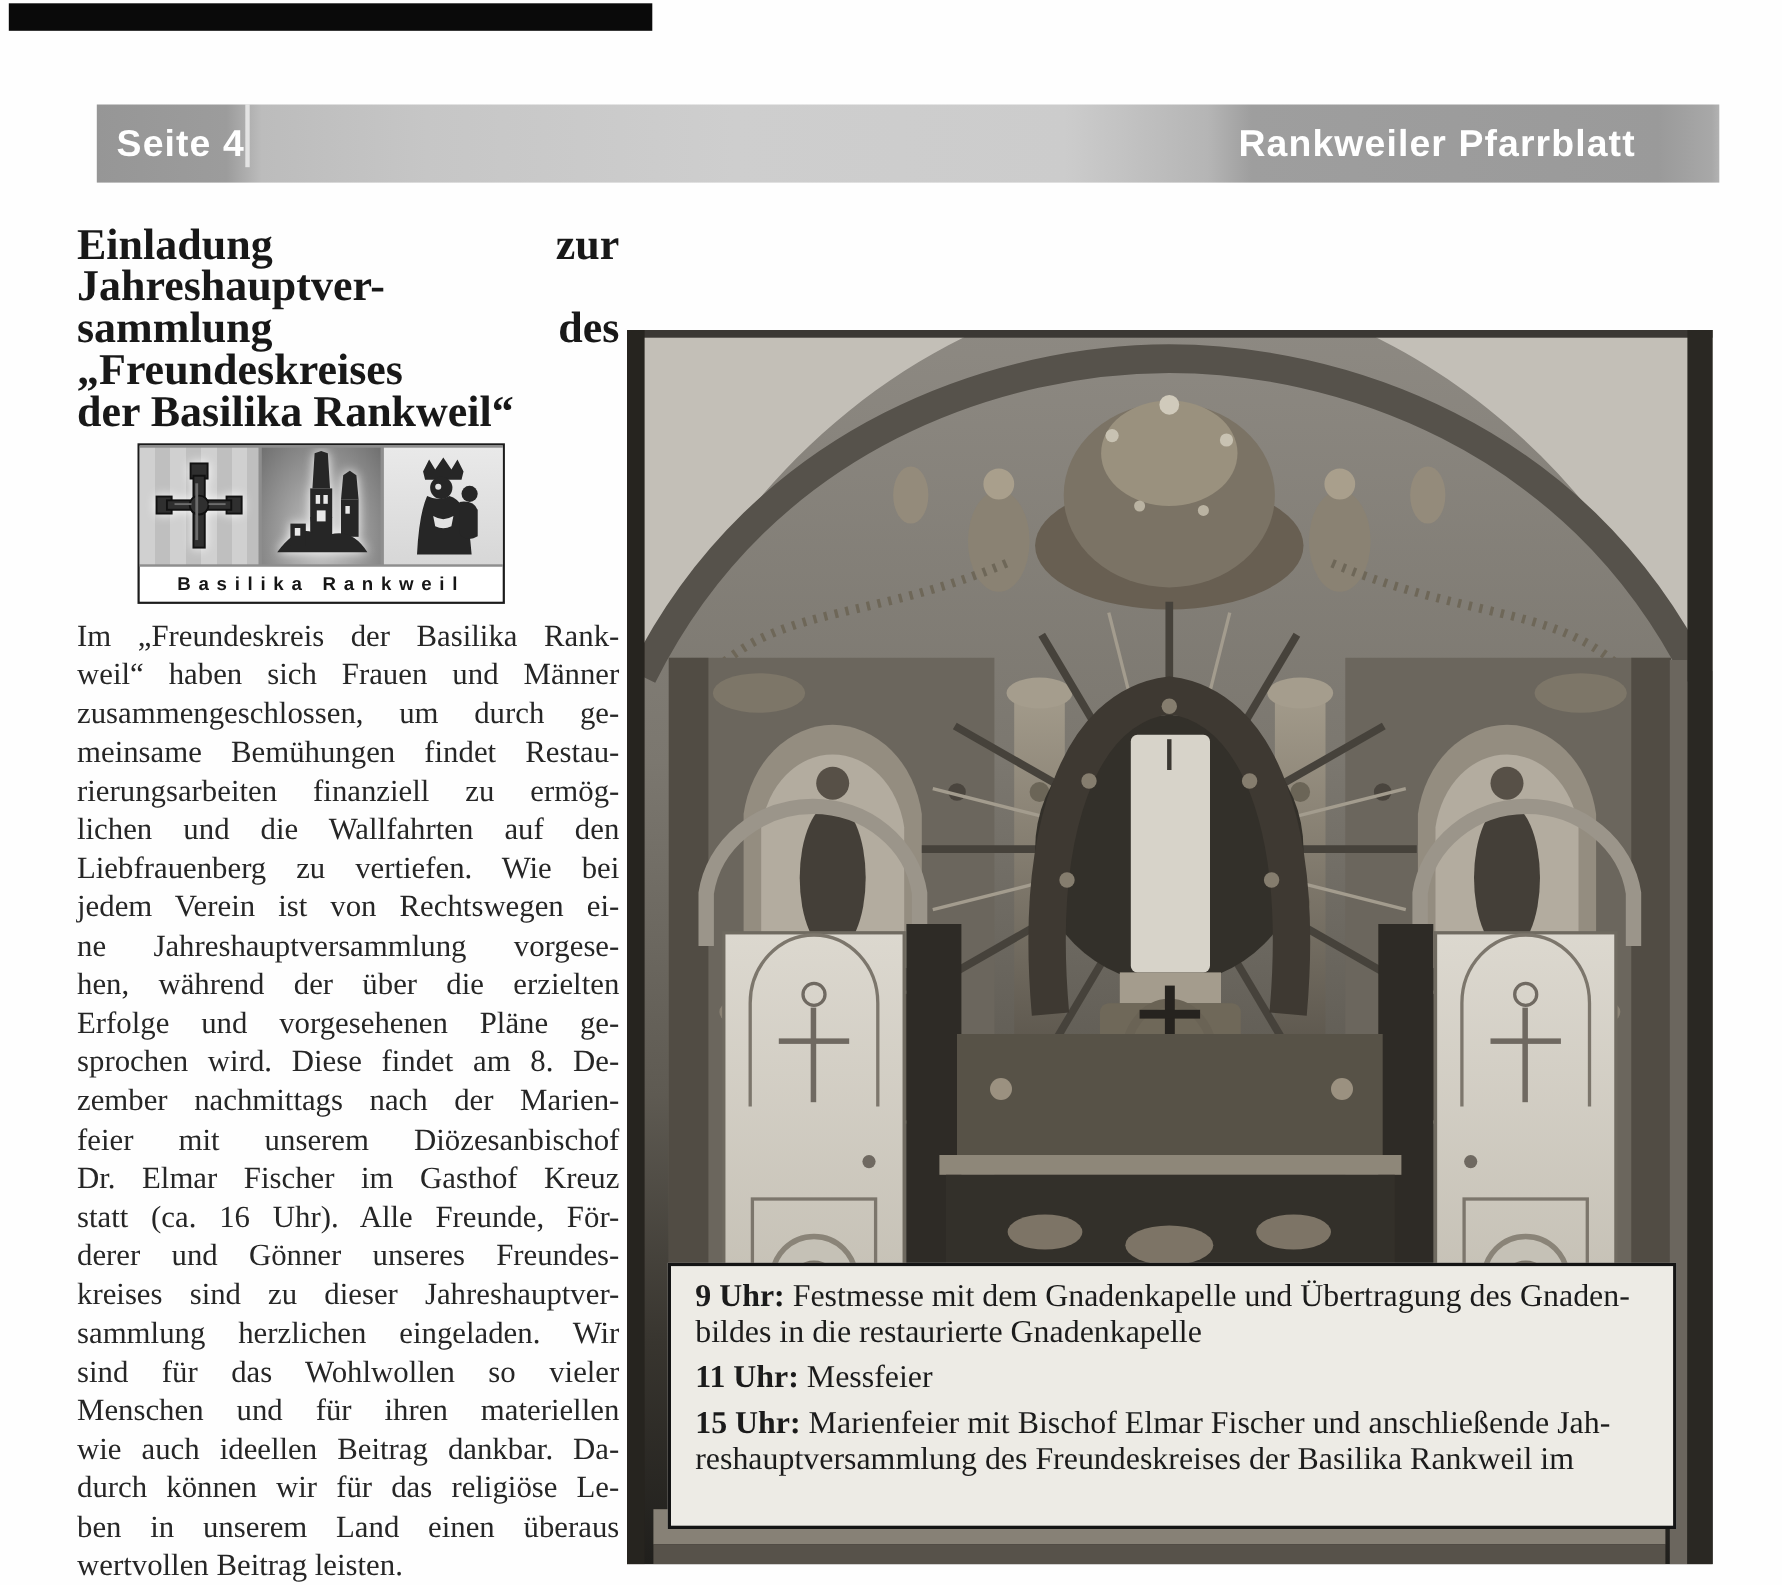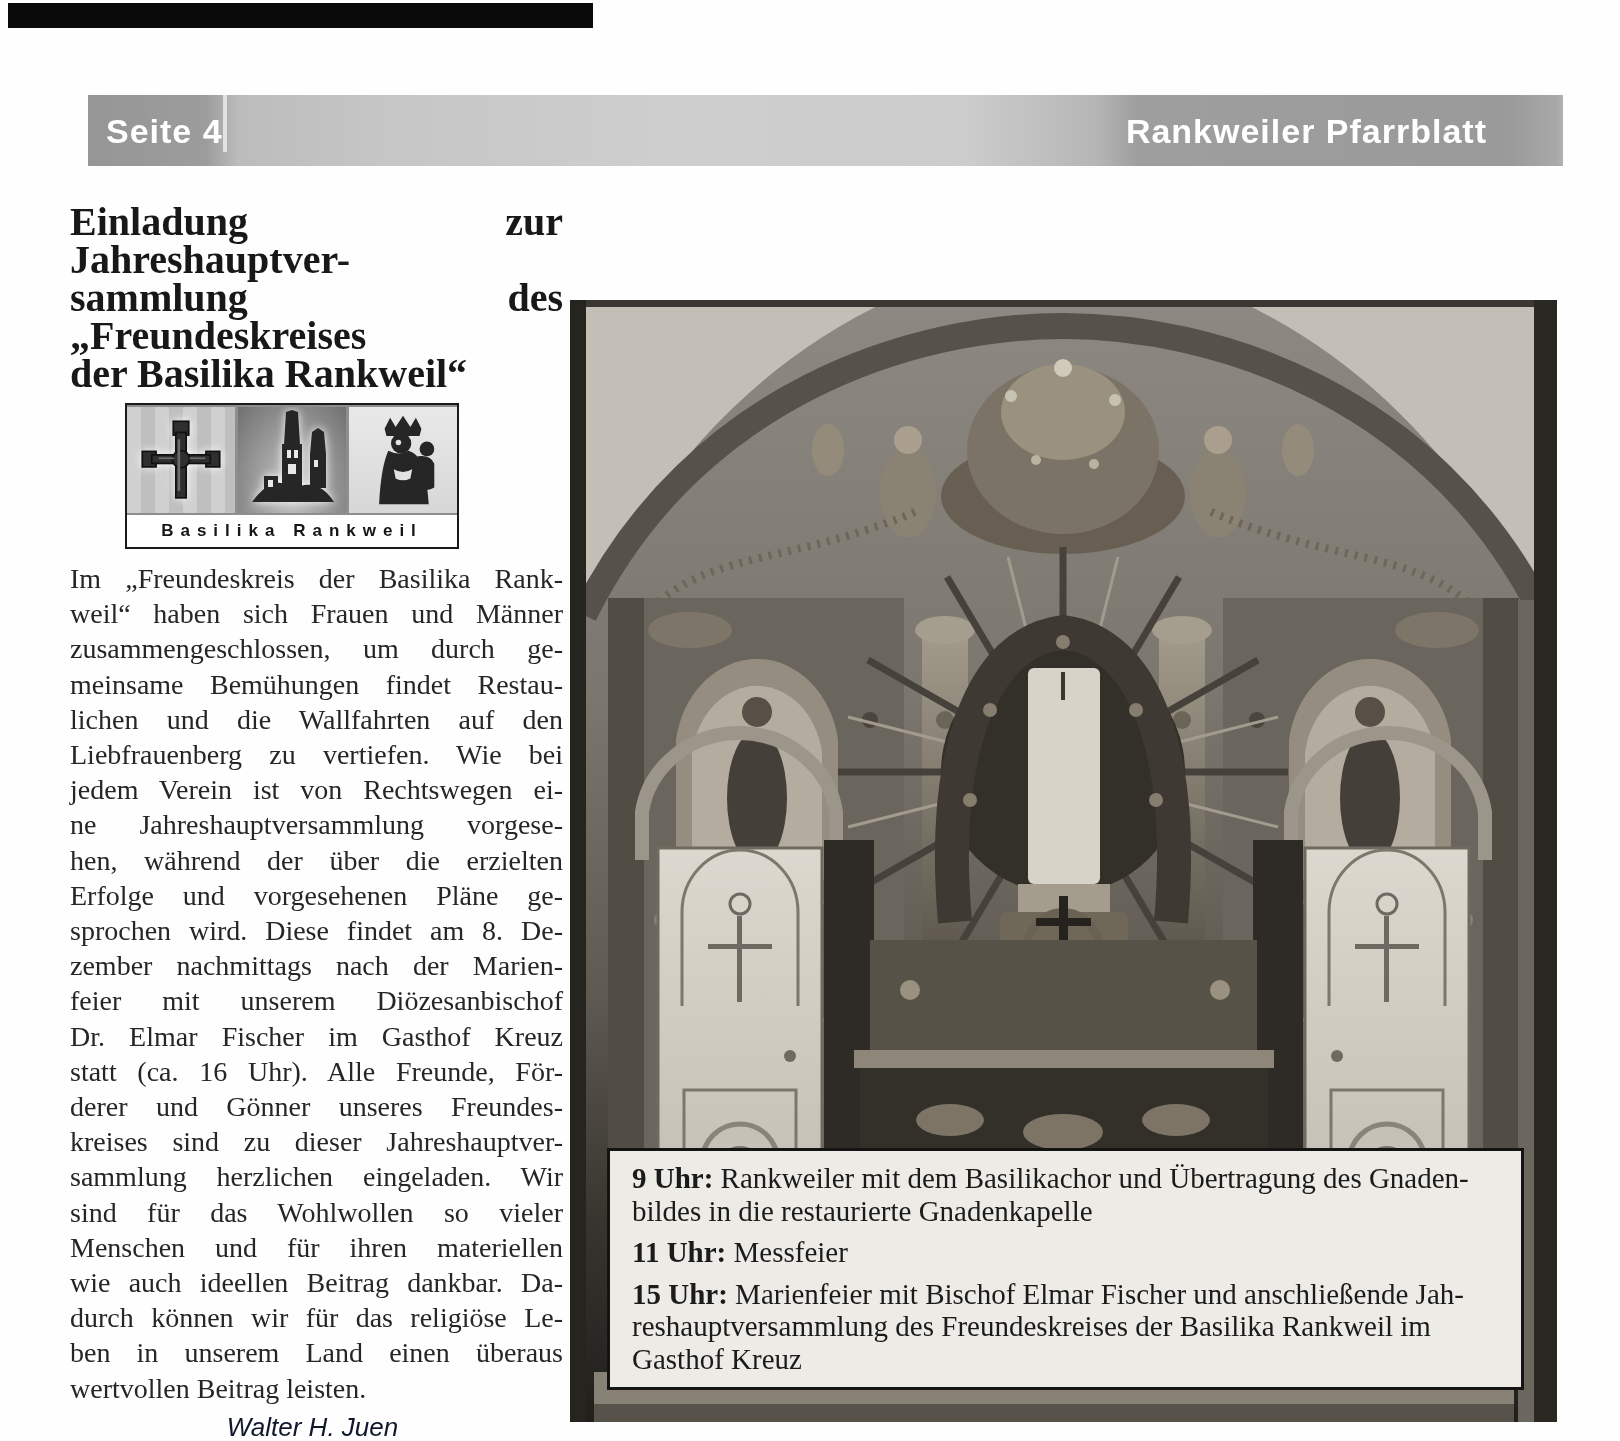--- a/index.html
+++ b/index.html
@@ -144,20 +144,21 @@
       </div>
     </div>
     <div class="logo-strip bottom">Basilika Rankweil</div>
   </div>
 
   <div class="body-text">
     <div class="jl">Im „Freundeskreis der Basilika Rank-</div>
     <div class="jl">weil“ haben sich Frauen und Männer</div>
     <div class="jl">zusammengeschlossen, um durch ge-</div>
     <div class="jl">meinsame Bemühungen findet Restau-</div>
+    <div class="jl">rierungsarbeiten finanziell zu ermög-</div>
     <div class="jl">lichen und die Wallfahrten auf den</div>
     <div class="jl">Liebfrauenberg zu vertiefen. Wie bei</div>
     <div class="jl">jedem Verein ist von Rechtswegen ei-</div>
     <div class="jl">ne Jahreshauptversammlung vorgese-</div>
     <div class="jl">hen, während der über die erzielten</div>
     <div class="jl">Erfolge und vorgesehenen Pläne ge-</div>
     <div class="jl">sprochen wird. Diese findet am 8. De-</div>
     <div class="jl">zember nachmittags nach der Marien-</div>
     <div class="jl">feier mit unserem Diözesanbischof</div>
     <div class="jl">Dr. Elmar Fischer im Gasthof Kreuz</div>
@@ -339,31 +340,30 @@
     <rect x="0" y="0" width="16" height="1122" fill="#26241f"></rect>
     <rect x="948" y="300" width="16" height="822" fill="#6b665e"></rect>
     <rect x="964" y="0" width="23" height="1122" fill="#2a2823"></rect>
   </svg>
 </div>
 
 <div class="abs schedule">
   <div class="sched-entry">
     <div>
       <span class="sched-time">9 Uhr:</span>
-      <span>Rankweiler mit dem Basilikachor und Übertragung des Gnaden-</span>
+      <span>Festmesse mit dem Gnadenkapelle und Übertragung des Gnaden-</span>
     </div>
     <div>bildes in die restaurierte Gnadenkapelle</div>
   </div>
   <div class="sched-entry">
     <div>
       <span class="sched-time">11 Uhr:</span>
       <span>Messfeier</span>
     </div>
   </div>
   <div class="sched-entry">
     <div>
       <span class="sched-time">15 Uhr:</span>
       <span>Marienfeier mit Bischof Elmar Fischer und anschließende Jah-</span>
     </div>
     <div>reshauptversammlung des Freundeskreises der Basilika Rankweil im</div>
-    <div>Gasthof Kreuz</div>
   </div>
 </div>
 
 </body></html>

